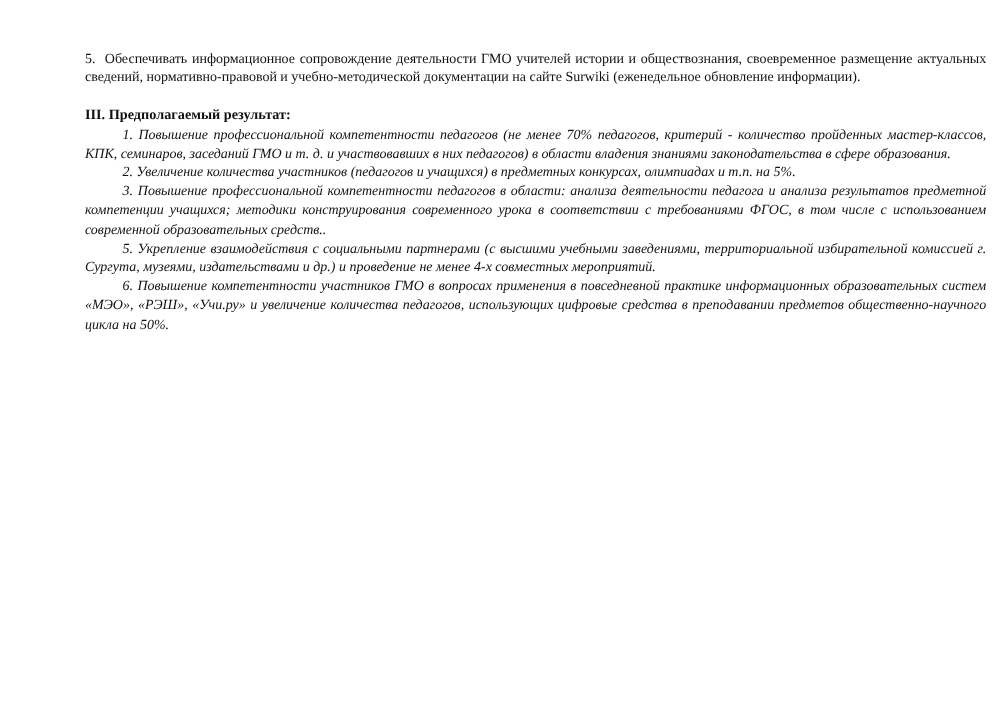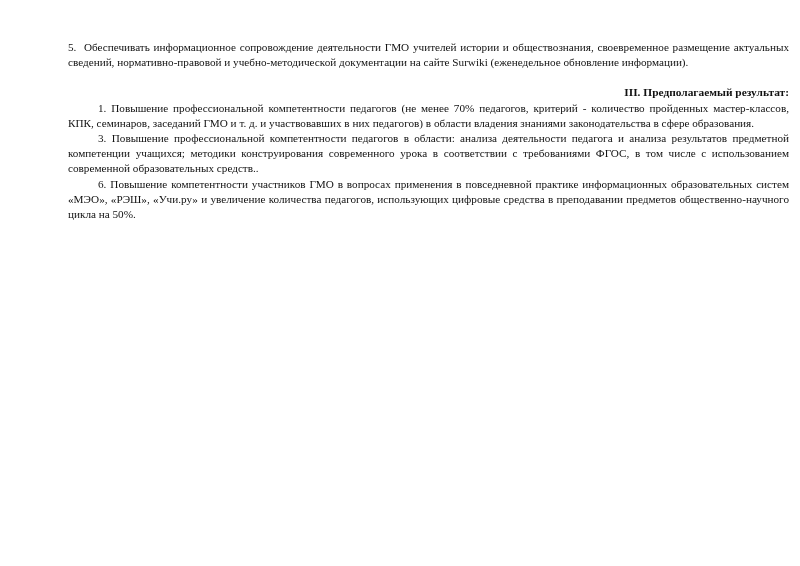--- a/index.html
+++ b/index.html
@@ -29,45 +29,47 @@
       text-align-last: left;
     }
     .para.intro {
       text-indent: 0;
     }
     .heading {
       margin: 15px 0 0 0;
       font-weight: bold;
       font-size: 11.4px;
       line-height: 15.2px;
-      text-align: right;
     }
     .list-item {
       margin: 0;
       text-indent: 30px;
       text-align: justify;
       text-align-last: left;
+      font-style: italic;
     }
     .num {
       display: inline;
     }
   </style>
 </head>
 <body>
 
 <div class="page">
 
   <p class="para intro"><span class="num">5.</span>&nbsp;&nbsp;<span>Обеспечивать информационное сопровождение деятельности ГМО учителей истории и обществознания, своевременное размещение актуальных сведений, нормативно-правовой и учебно-методической документации на сайте Surwiki (еженедельное обновление информации).</span></p>
 
   <p class="heading">III. Предполагаемый результат:</p>
 
   <div>
     <p class="list-item"><span class="num">1.</span> <span>Повышение профессиональной компетентности педагогов (не менее 70% педагогов, критерий - количество пройденных мастер-классов, КПК, семинаров, заседаний ГМО и т. д. и участвовавших в них педагогов) в области владения знаниями законодательства в сфере образования.</span></p>
 
+    <p class="list-item"><span class="num">2.</span> <span>Увеличение количества участников (педагогов и учащихся) в предметных конкурсах, олимпиадах и т.п. на 5%.</span></p>
 
     <p class="list-item"><span class="num">3.</span> <span>Повышение профессиональной компетентности педагогов в области: анализа деятельности педагога и анализа результатов предметной компетенции учащихся; методики конструирования современного урока в соответствии с требованиями ФГОС, в том числе с использованием современной образовательных средств..</span></p>
 
 
+    <p class="list-item"><span class="num">5.</span> <span>Укрепление взаимодействия с социальными партнерами (с высшими учебными заведениями, территориальной избирательной комиссией г. Сургута, музеями, издательствами и др.) и проведение не менее 4-х совместных мероприятий.</span></p>
 
     <p class="list-item"><span class="num">6.</span> <span>Повышение компетентности участников ГМО в вопросах применения в повседневной практике информационных образовательных систем «МЭО», «РЭШ», «Учи.ру» и увеличение количества педагогов, использующих цифровые средства в   преподавании   предметов общественно-научного цикла на 50%.</span></p>
   </div>
 
 </div>
 
 </body></html>

